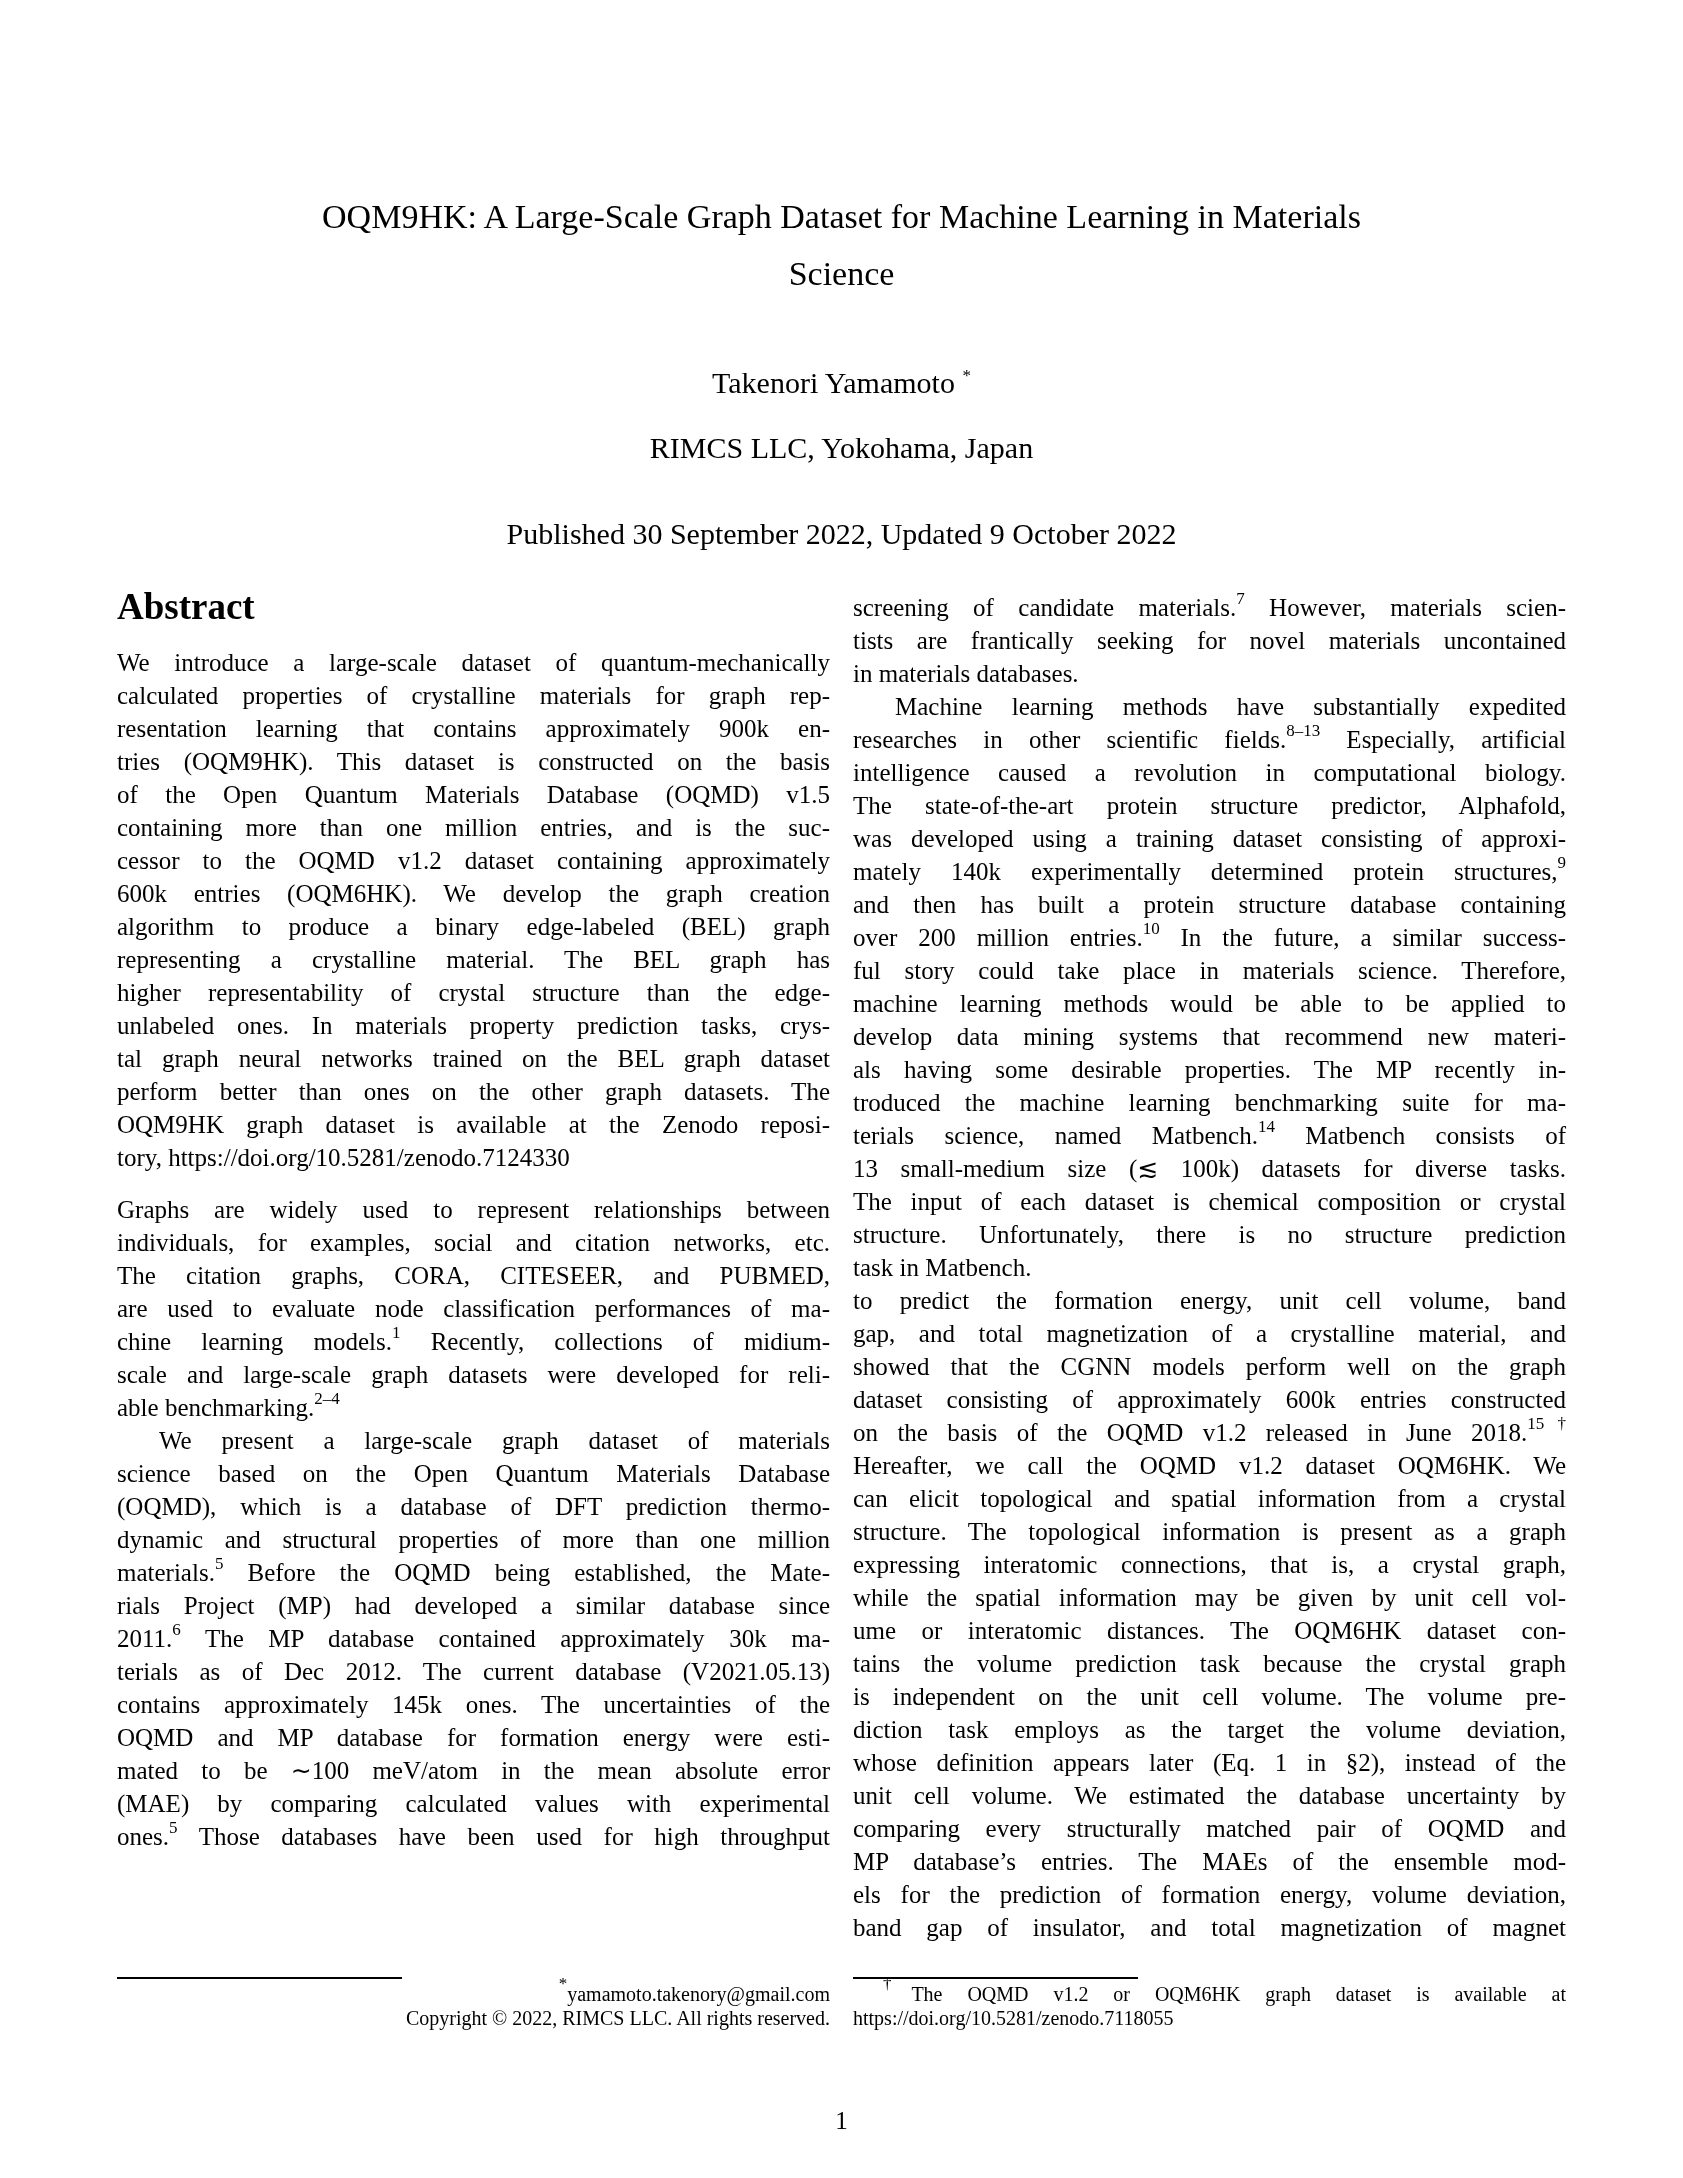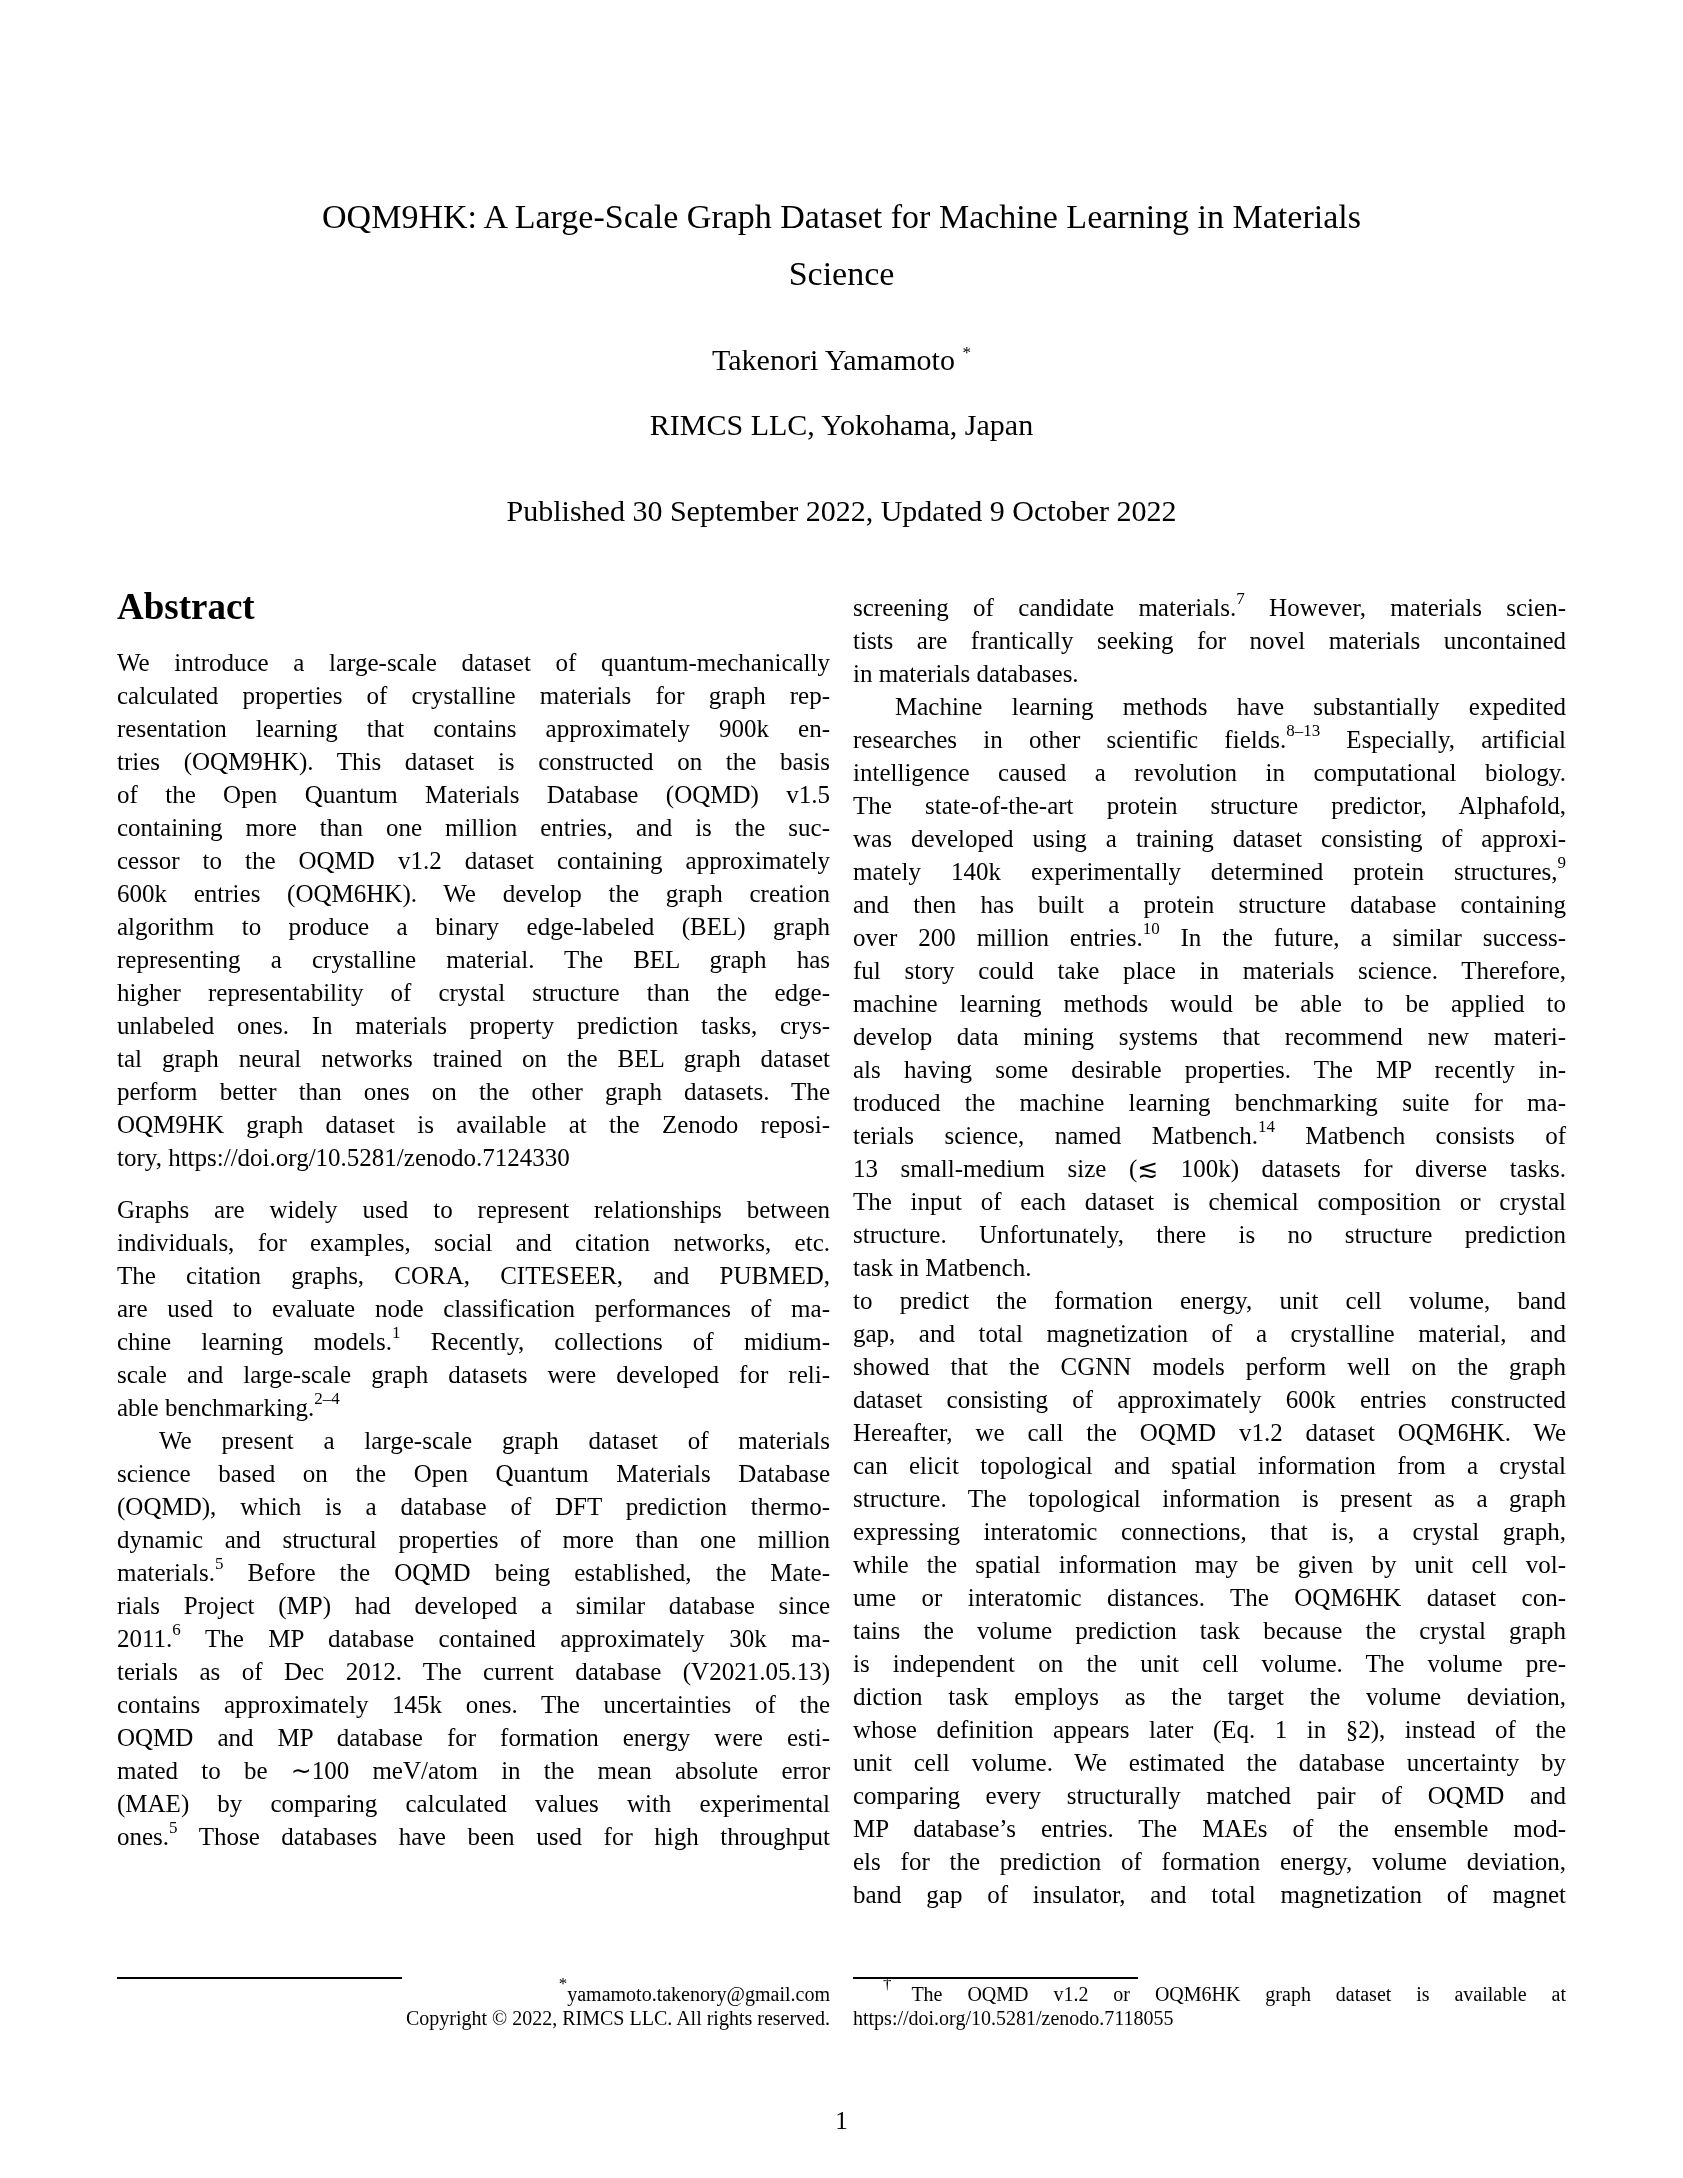--- a/index.html
+++ b/index.html
@@ -3,21 +3,21 @@
 <meta charset="utf-8">
 <style>
   html, body { margin: 0; padding: 0; background: #ffffff; }
   body { width: 1683px; height: 2178px; position: relative; overflow: hidden;
          font-family: "DejaVu Serif", "Liberation Serif", serif; color: #000; }
   .page { position: absolute; left: 0; top: 0; width: 1683px; height: 2178px; }
   .title { position: absolute; left: 0; width: 1683px; text-align: center;
            font-family: "Liberation Serif", serif; font-size: 34px; line-height: 57px; top: 188px; }
   .title .tline { display: block; }
   .centered { position: absolute; left: 0; width: 1683px; text-align: center;
-              font-family: "Liberation Serif", serif; font-size: 30px; line-height: 34px; }
+              font-family: "Liberation Serif", serif; font-size: 30px; line-height: 34px; margin-top: 23px; }
   .col { position: absolute; width: 713px; }
   .col.left { left: 117px; }
   .col.right { left: 853px; }
   .heading { font-family: "Liberation Serif", serif; font-weight: bold; font-size: 37px; line-height: 44px; margin: 0; }
   .heading .num { display: inline-block; width: 65px; }
   .para { font-family: "Liberation Serif", serif; font-size: 25px; line-height: 33px; text-align: justify; margin: 0; }
   .para .ln { display: block; white-space: nowrap; text-align: justify; text-align-last: justify; }
   .para .ln.last { text-align-last: left; }
   .para.indent .ln.first { text-indent: 42px; }
   sup { font-size: 17px; line-height: 0; vertical-align: 12px; }
@@ -121,20 +121,21 @@
         <span class="ln">13 small-medium size (≲ 100k) datasets for diverse tasks.</span>
         <span class="ln">The input of each dataset is chemical composition or crystal</span>
         <span class="ln">structure.  Unfortunately, there is no structure prediction</span>
         <span class="ln last">task in Matbench.</span>
       </div>
       <div class="para indent">
         <span class="ln">to predict the formation energy, unit cell volume, band</span>
         <span class="ln">gap, and total magnetization of a crystalline material, and</span>
         <span class="ln">showed that the CGNN models perform well on the graph</span>
         <span class="ln">dataset consisting of approximately 600k entries constructed</span>
+        <span class="ln">on the basis of the OQMD v1.2 released in June 2018.<sup>15†</sup></span>
         <span class="ln">Hereafter, we call the OQMD v1.2 dataset OQM6HK. We</span>
         <span class="ln">can elicit topological and spatial information from a crystal</span>
         <span class="ln">structure. The topological information is present as a graph</span>
         <span class="ln">expressing interatomic connections, that is, a crystal graph,</span>
         <span class="ln">while the spatial information may be given by unit cell vol-</span>
         <span class="ln">ume or interatomic distances.  The OQM6HK dataset con-</span>
         <span class="ln">tains the volume prediction task because the crystal graph</span>
         <span class="ln">is independent on the unit cell volume.  The volume pre-</span>
         <span class="ln">diction task employs as the target the volume deviation,</span>
         <span class="ln">whose definition appears later (Eq. 1 in §2), instead of the</span>

